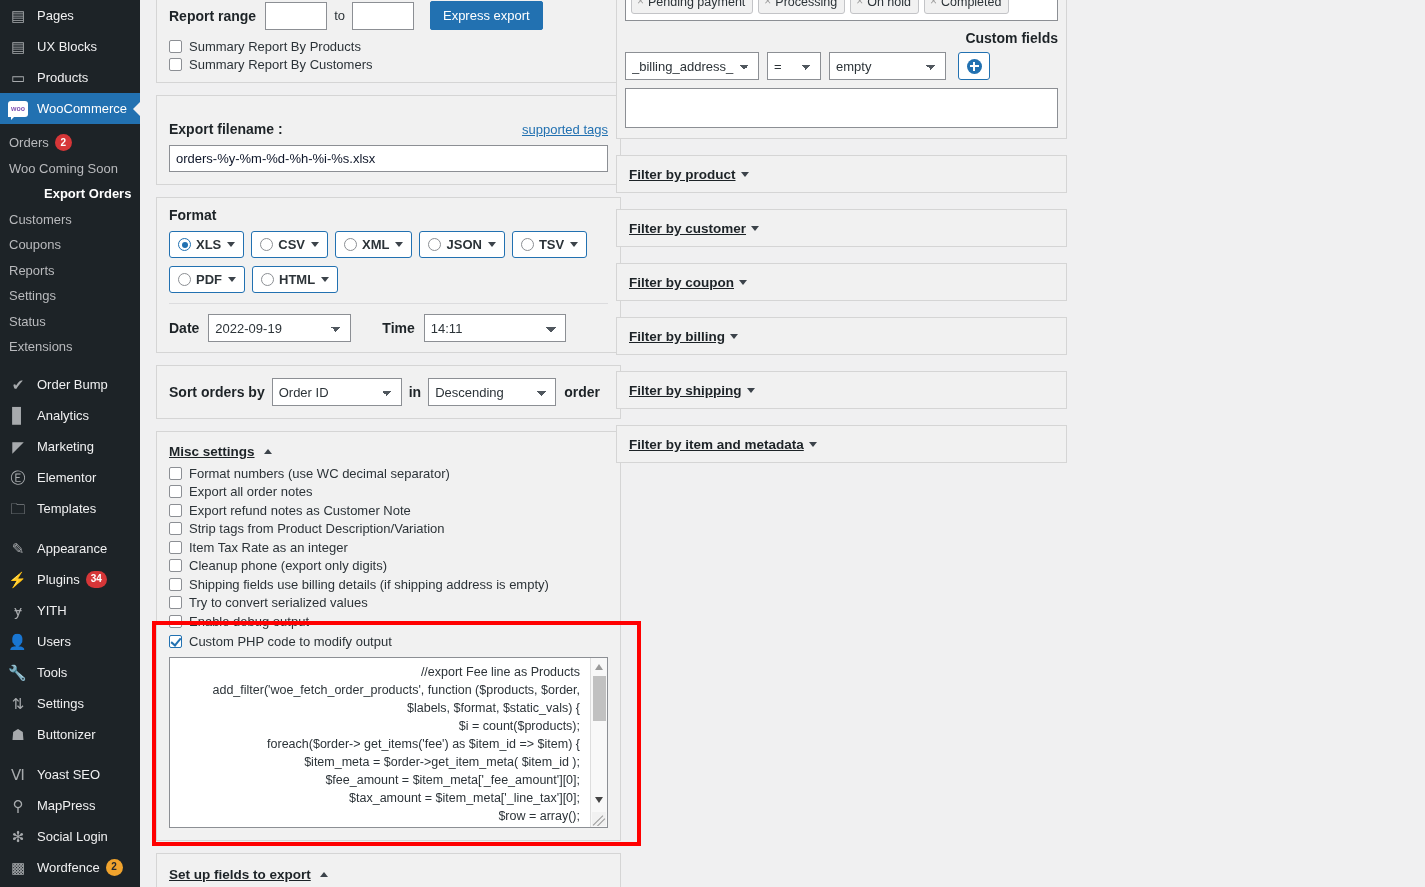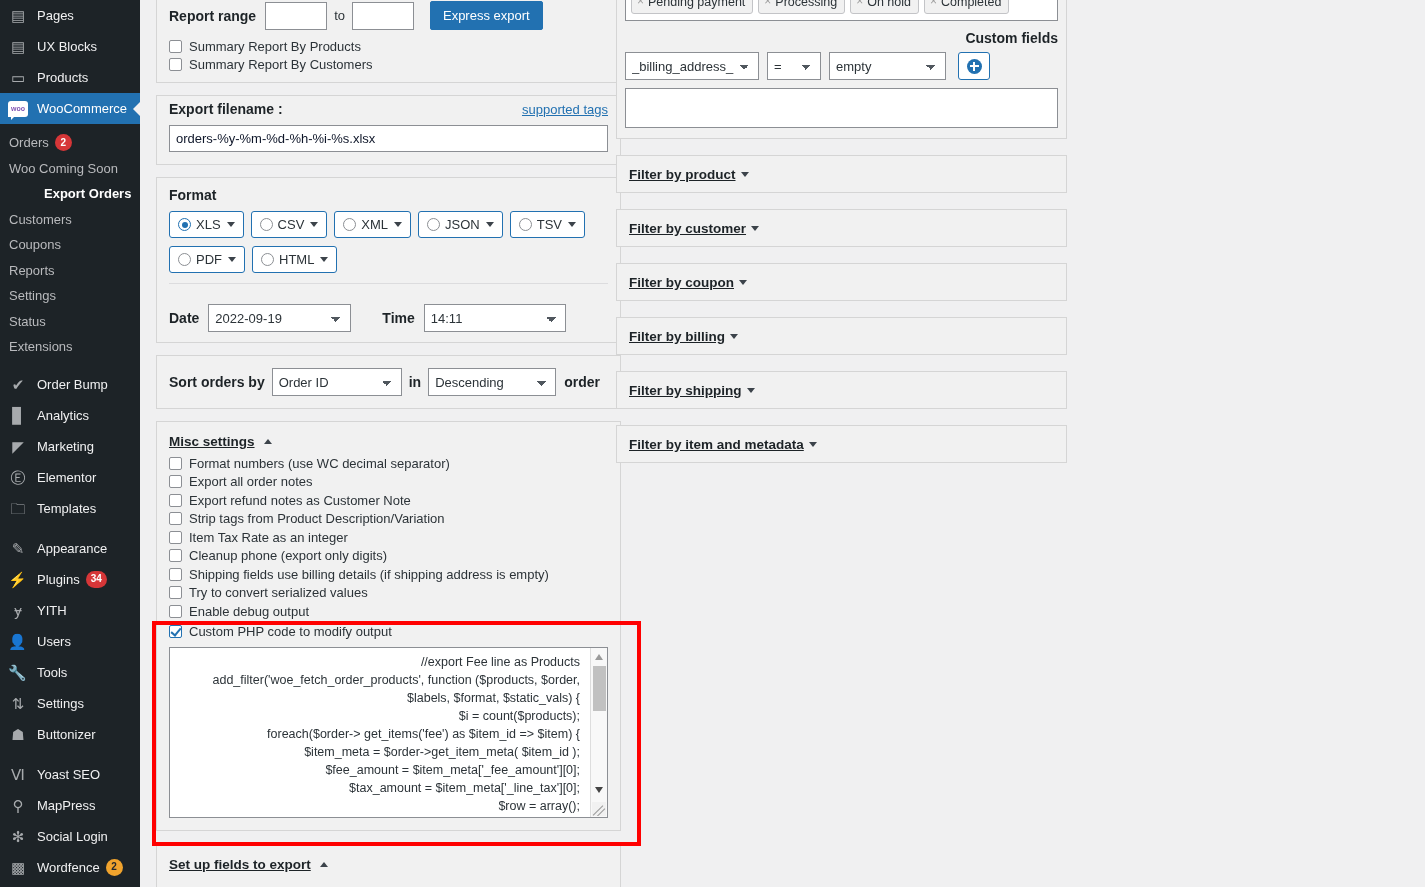--- a/index.html
+++ b/index.html
@@ -178,20 +178,21 @@
   .fmtbtn {
     border: 1px solid #2271b1;
     background: #fff;
     border-radius: 3px;
     height: 27px;
     display: flex; align-items: center;
     padding: 0 8px;
     font-size: 13px;
     color: #2c3338;
     cursor: pointer;
+    font-weight: bold;
   }
   .radio {
     width: 13px; height: 13px; border-radius: 50%;
     border: 1px solid #8c8f94; background: #fff;
     margin-right: 5px; position: relative; flex: 0 0 13px;
   }
   .radio.on { border-color: #2271b1; }
   .radio.on::after {
     content:""; position:absolute; left:2.5px; top:2.5px;
     width:6px; height:6px; border-radius:50%; background:#2271b1;
@@ -480,21 +481,21 @@
       <div class="cbrow" style="margin-top:7px;">
         <span class="cb"></span>
         <span>Summary Report By Products</span>
       </div>
       <div class="cbrow">
         <span class="cb"></span>
         <span>Summary Report By Customers</span>
       </div>
     </div>
 
-    <div class="panel" style="padding-top:5px;padding-bottom:12px;">
+    <div class="panel" style="padding-top:25px;padding-bottom:12px;">
       <div class="row" style="justify-content:space-between;">
         <span class="lbl-bold">Export filename :</span>
         <span class="linkish">supported tags</span>
       </div>
       <input class="txt" style="width: 100%; margin-top: 8px; height: 27px;" value="orders-%y-%m-%d-%h-%i-%s.xlsx">
     </div>
 
     <div class="panel" style="padding-top:9px;padding-bottom:10px;">
       <div class="lbl-bold">Format</div>
       <div class="fmtwrap">
@@ -530,21 +531,21 @@
           <span>PDF</span>
           <span class="tri"></span>
         </div>
         <div class="fmtbtn">
           <span class="radio"></span>
           <span>HTML</span>
           <span class="tri"></span>
         </div>
       </div>
       <div class="hr"></div>
-      <div class="row" style="margin-top:20px;">
+      <div class="row" style="margin-top:10px;">
         <span class="lbl-bold">Date</span>
         <select class="sel" style="width:143px;margin-left:9px;">
           <option>2022-09-19</option>
         </select>
         <span class="lbl-bold" style="margin-left:31px;">Time</span>
         <select class="sel" style="width:142px;margin-left:9px;">
           <option>14:11</option>
         </select>
       </div>
     </div>

